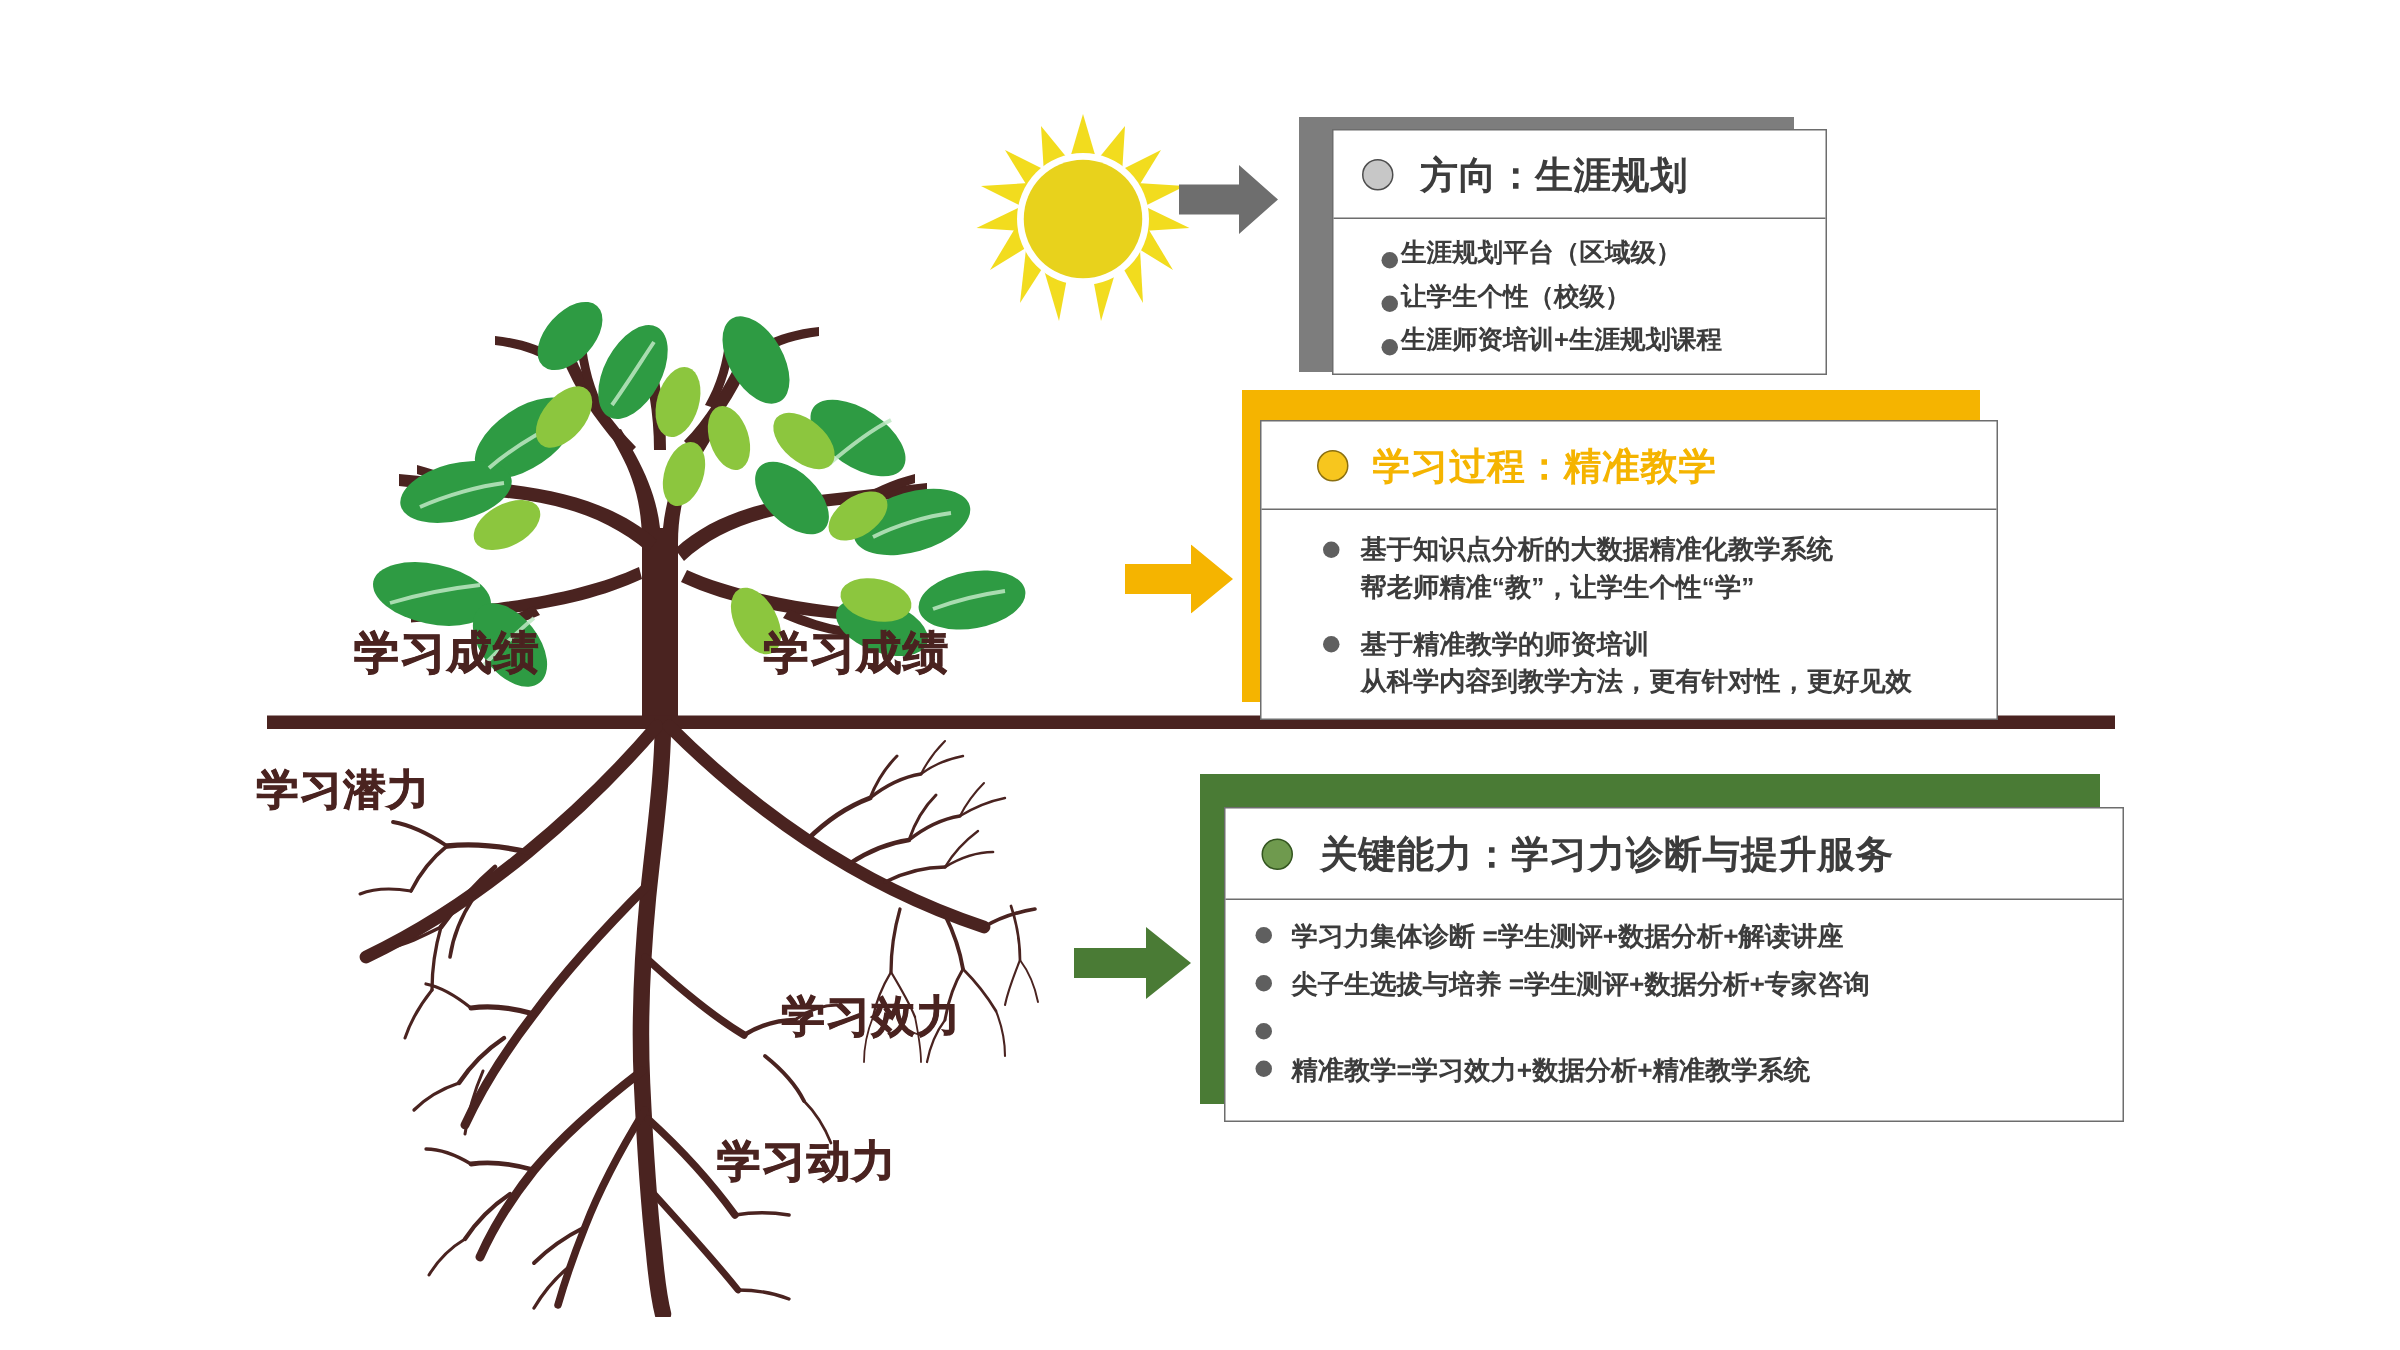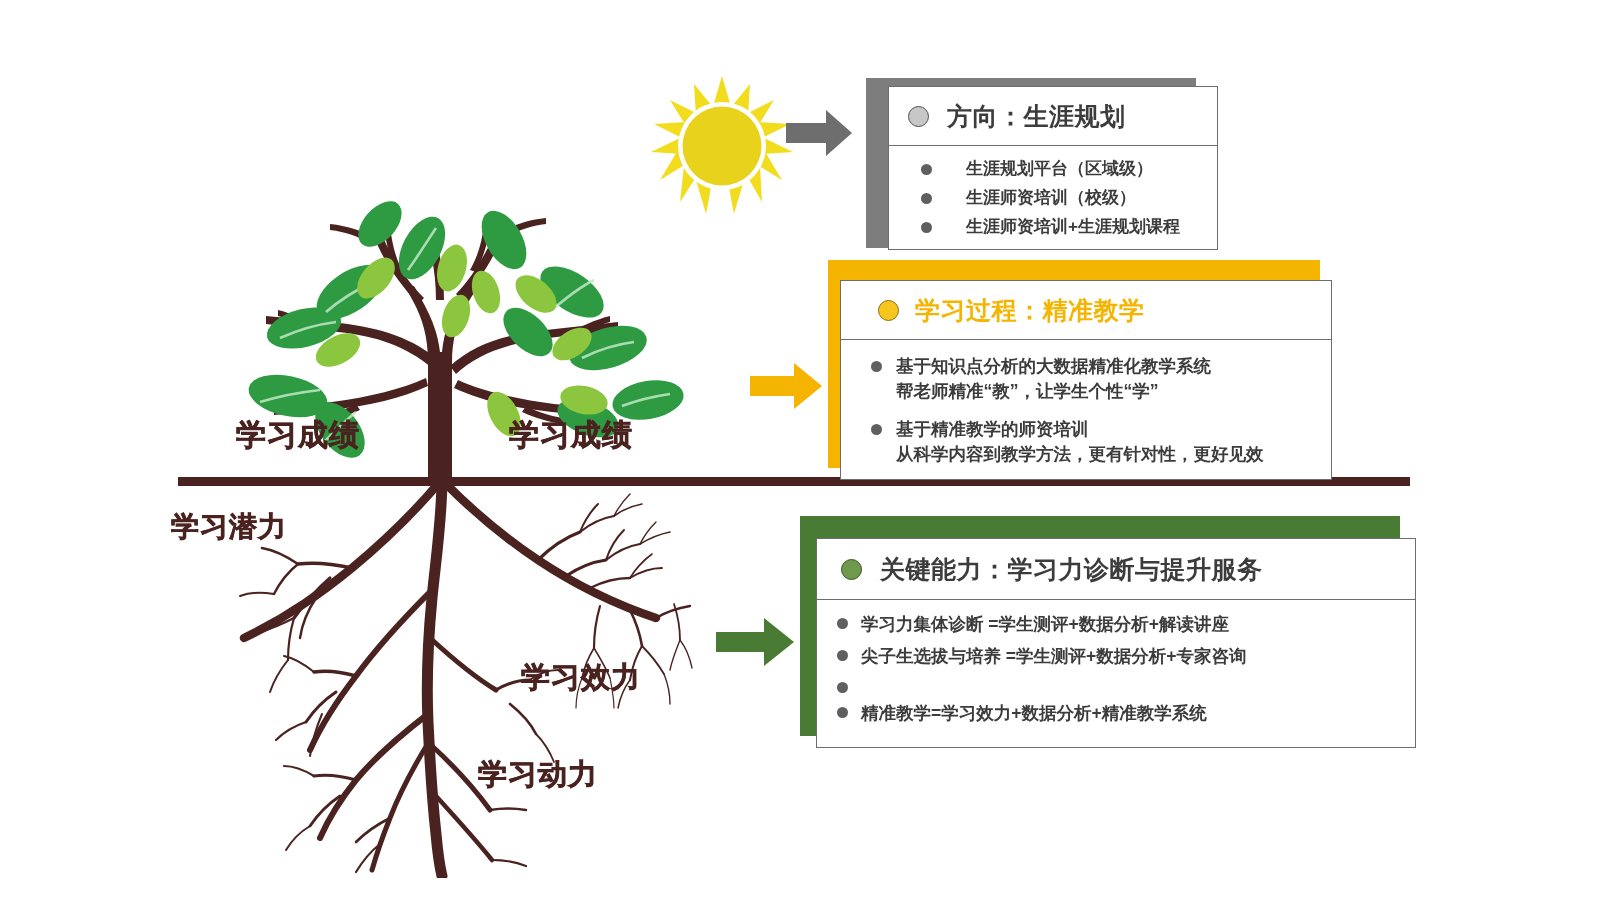--- a/index.html
+++ b/index.html
@@ -79,32 +79,32 @@
   }
 
   
   #card1{left:866px;top:78px;width:352px;height:178px;}
   #card1 .card-back{width:330px;height:170px;background:#7d7d7d;}
   #card1 .card-front{left:22px;top:8px;width:330px;height:164px;}
   #card1 .card-head{height:58px;padding-left:19px;gap:18px;}
   #card1 .head-dot{background:#c7c7c7;border:1.6px solid #4d4d4d;}
   #card1 .head-text{font-size:25px;color:#3c3c3c;}
   #card1 .card-body{height:104px;padding:10px 0 0 32px;}
-  #card1 .bullet-row{gap:34px;margin-bottom:3px;}
+  #card1 .bullet-row{gap:2px;margin-bottom:3px;align-items:center;}
   #card1 .b-text{font-size:17px;line-height:26px;}
   #card1 .b-dot{margin-top:8px;}
 
   
   #card2{left:828px;top:260px;width:504px;height:220px;}
   #card2 .card-back{width:492px;height:208px;background:#F5B400;}
   #card2 .card-front{left:12px;top:20px;width:492px;height:200px;}
   #card2 .card-head{height:58px;padding-left:37px;gap:16px;}
   #card2 .head-dot{background:#F7C61E;border:1.8px solid #8a6f10;}
   #card2 .head-text{font-size:25px;color:#F5B400;}
-  #card2 .card-body{height:140px;padding:14px 0 0 30px;}
+  #card2 .card-body{height:140px;padding:14px 0 0 41px;}
   #card2 .bullet-row{gap:14px;margin-bottom:13px;}
   #card2 .b-text{font-size:17.5px;line-height:25px;}
   #card2 .b-dot{margin-top:7px;}
 
   
   #card3{left:800px;top:516px;width:616px;height:232px;}
   #card3 .card-back{width:600px;height:220px;background:#4A7B35;}
   #card3 .card-front{left:16px;top:22px;width:600px;height:210px;}
   #card3 .card-head{height:60px;padding-left:24px;gap:18px;}
   #card3 .head-dot{background:#6f9a4e;border:1.8px solid #33551f;}
@@ -323,21 +323,21 @@
         <span class="dot head-dot"></span>
         <span class="head-text">方向：生涯规划</span>
       </div>
       <div class="card-body">
         <div class="bullet-row">
           <span class="b-dot"></span>
           <span class="b-text">生涯规划平台（区域级）</span>
         </div>
         <div class="bullet-row">
           <span class="b-dot"></span>
-          <span class="b-text">生涯师资培训（校级）</span>
+          <span class="b-text">让学生个性（校级）</span>
         </div>
         <div class="bullet-row">
           <span class="b-dot"></span>
           <span class="b-text">生涯师资培训+生涯规划课程</span>
         </div>
       </div>
     </div>
   </div>
 
   <div class="card-wrap" id="card2">

